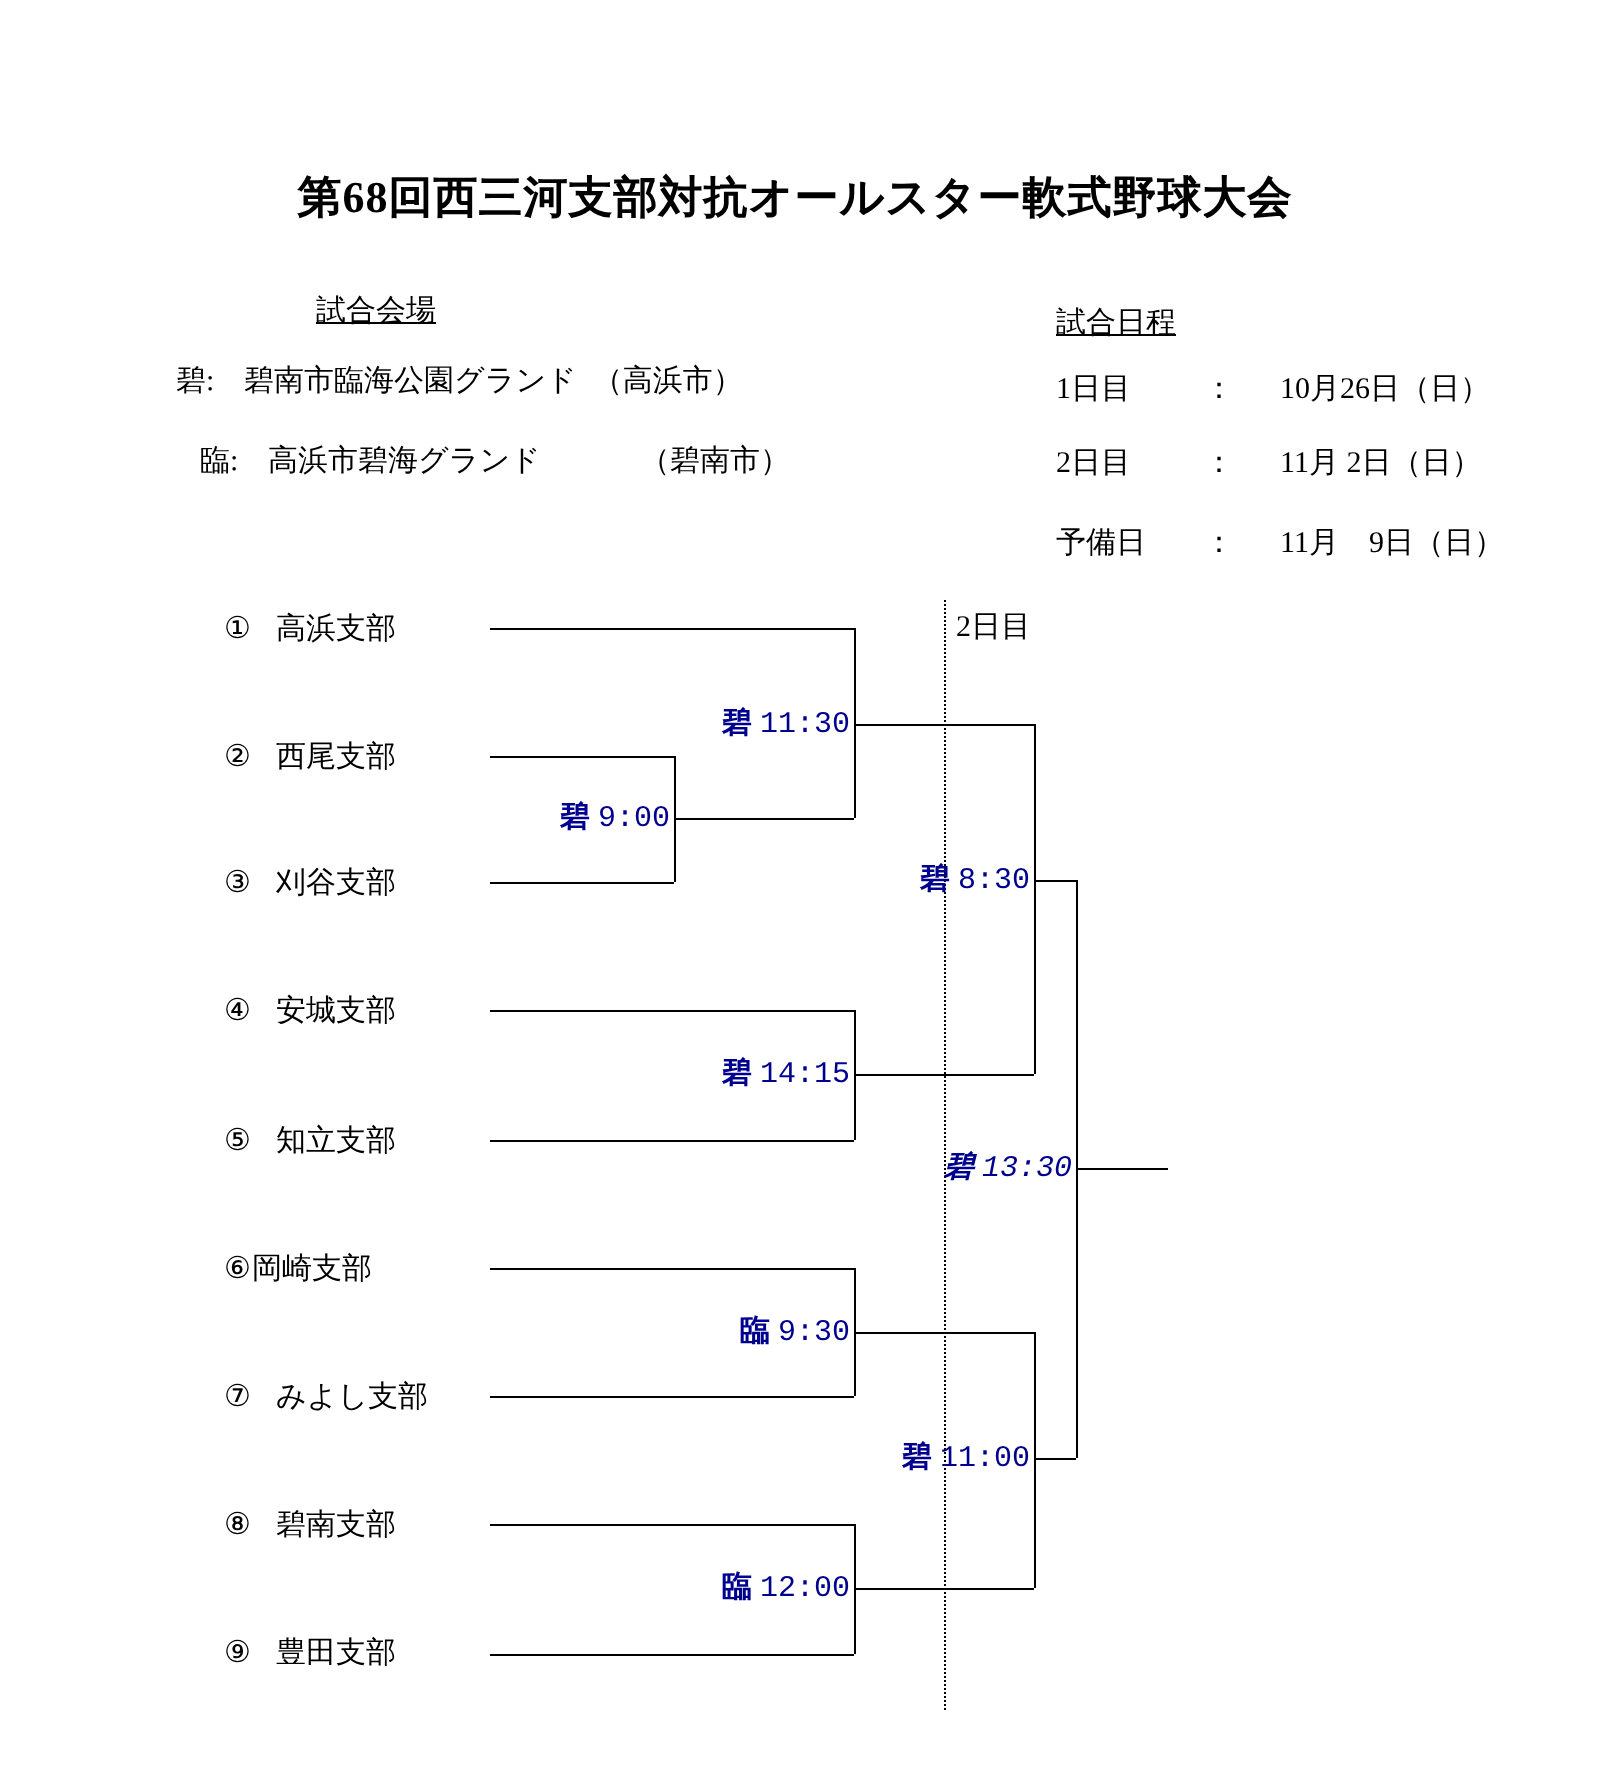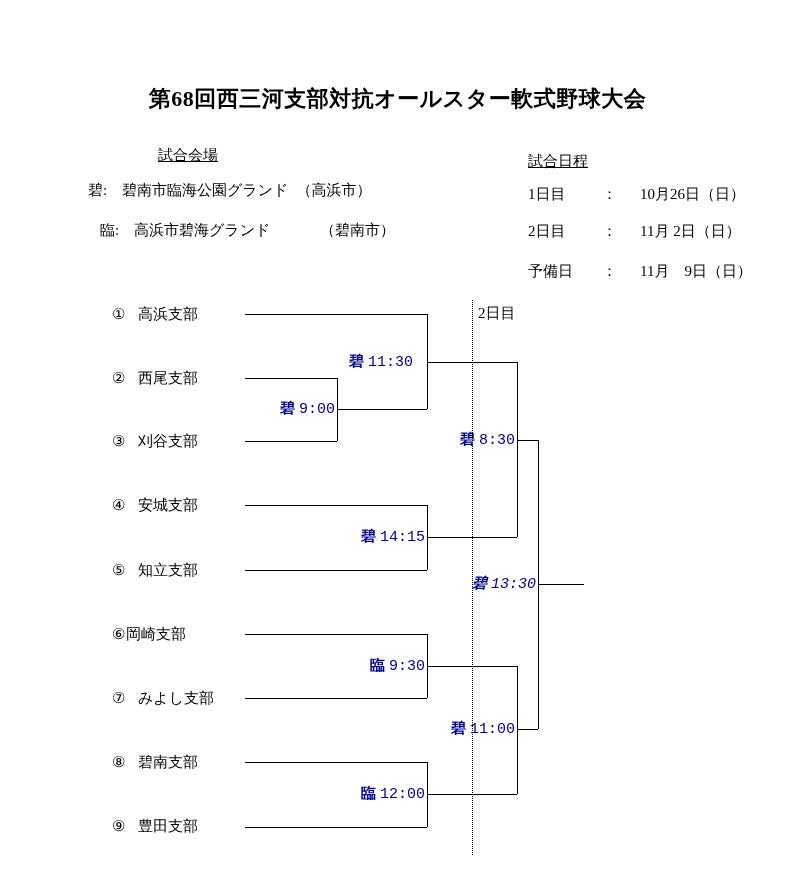--- a/index.html
+++ b/index.html
@@ -227,21 +227,21 @@
     <div class="vline" style="left:538px; top:440px; height:289px;"></div>
     <div class="hline" style="left:538px; top:584px; width:46px;"></div>
 
     <div class="dotted-divider" style="left:472px; top:300px; height:555px;"></div>
     <div class="day-label" style="left:478px; top:304px;">2日目</div>
 
     <div class="match-label" style="left:247px; top:399px; width:88px;">
       <span class="venue-tag">碧</span><span class="match-time">9:00</span>
     </div>
 
-    <div class="match-label" style="left:337px; top:352px; width:88px;text-align:center;">
+    <div class="match-label" style="left:337px; top:352px; width:88px;">
       <span class="venue-tag">碧</span><span class="match-time">11:30</span>
     </div>
 
     <div class="match-label" style="left:337px; top:527px; width:88px;">
       <span class="venue-tag">碧</span><span class="match-time">14:15</span>
     </div>
 
     <div class="match-label" style="left:337px; top:656px; width:88px;">
       <span class="venue-tag">臨</span><span class="match-time">9:30</span>
     </div>

